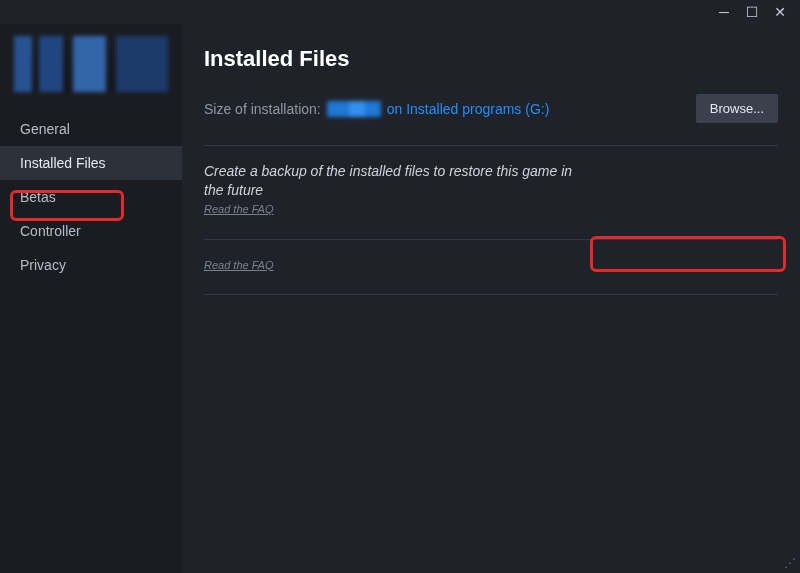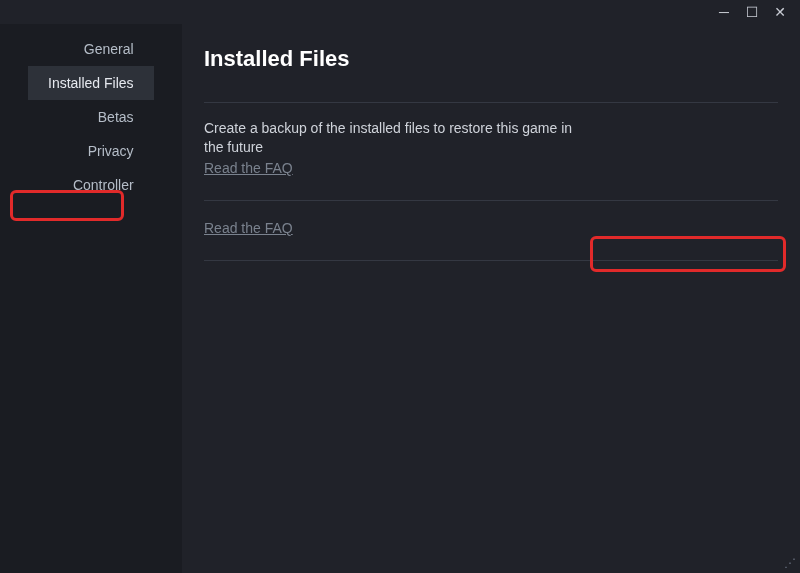--- a/index.html
+++ b/index.html
@@ -13,23 +13,22 @@
     gap: 0; padding-right: 6px; color: #c8ccd4;
   }
   .titlebar .tb-btn {
     width: 28px; height: 22px; display: flex; align-items: center; justify-content: center;
     cursor: pointer; font-size: 14px; font-family: "Segoe UI Symbol", Arial;
   }
   .body {
     flex: 1; display: flex; min-height: 0;
   }
   .sidebar {
-    width: 182px; background: #1a1c22; display: flex; 
+    width: 182px; background: #1a1c22; display: flex; flex-direction: column;
     padding-top: 8px;
-    text-align: right;
   }
   .sb-header {
     height: 56px; margin: 4px 14px 20px 14px; position: relative;
   }
   .sb-header .blur {
     position:absolute; width:100%; height:100%;
     background:
       linear-gradient(90deg, rgba(42,90,160,0.9) 0 12%, transparent 12% 16%, rgba(34,76,140,0.9) 16% 32%, transparent 32% 38%, rgba(55,110,185,0.9) 38% 60%, transparent 60% 66%, rgba(28,62,116,0.9) 66% 100%),
       linear-gradient(0deg, rgba(0,0,0,0.2), rgba(0,0,0,0.0));
     filter: blur(2px);
@@ -64,22 +63,22 @@
   .storage-text .link { color:#1e90ff; }
   .btn {
     background:#3b414c; color:#e6e9ef; border:none; padding:7px 14px;
     font-size:13px; cursor:pointer; border-radius:2px; white-space:nowrap;
   }
   .divider { height:1px; background:#343842; margin: 8px 0 14px 0; }
   .section-row {
     display:flex; align-items:flex-start; justify-content:space-between;
     gap: 16px; padding: 2px 0 14px 0;
   }
-  .section-row .desc { font-size:14px; color:#cfd3da; max-width: 380px; line-height:1.35; }
-  .section-row .faq { display:block; color:#7a828e; text-decoration:underline; font-size:14px; margin-top:2px; cursor:pointer; }
+  .section-row .desc { font-size:14px; color:#cfd3da; max-width: 380px; line-height:1.35;font-style:italic; }
+  .section-row .faq { display:block; color:#7a828e; text-decoration:underline; font-size:11px; margin-top:2px; cursor:pointer; }
   .hl-verify { right: 14px; width: 196px; height: 36px; top: 212px; }
   .content-wrap { position:relative; flex:1; }
   .resize-grip {
     position:absolute; right:4px; bottom:4px; width:12px; height:12px;
     color:#6a7280; font-size:12px; line-height:12px; pointer-events:none;
   }
 </style>
 </head>
 <body>
 
@@ -94,29 +93,37 @@
   <div class="body">
 
     <div class="sidebar">
       <div class="sb-header">
         <div class="blur"></div>
       </div>
       <div class="nav">
         <div class="nav-item"><span>General</span></div>
         <div class="nav-item active"><span>Installed Files</span></div>
         <div class="nav-item"><span>Betas</span></div>
+        <div class="nav-item"><span>Controller</span></div>
         <div class="nav-item"><span>Privacy</span></div>
-        <div class="nav-item"><span>Controller</span></div>
       </div>
     </div>
 
     <div class="content-wrap">
       <div class="content">
         <div class="page-title">Installed Files</div>
 
+        <div class="storage-row">
+          <div class="storage-text">
+            <span>Size of installation:</span>
+            <span class="blur2"></span>
+            <span class="link">on Installed programs (G:)</span>
+          </div>
+          <button class="btn">Browse...</button>
+        </div>
 
         <div class="divider"></div>
 
         <div class="section-row">
           <div class="desc">
             <span>Create a backup of the installed files to restore this game in the future</span>
             <a class="faq">Read the FAQ</a>
           </div>
         </div>
 

